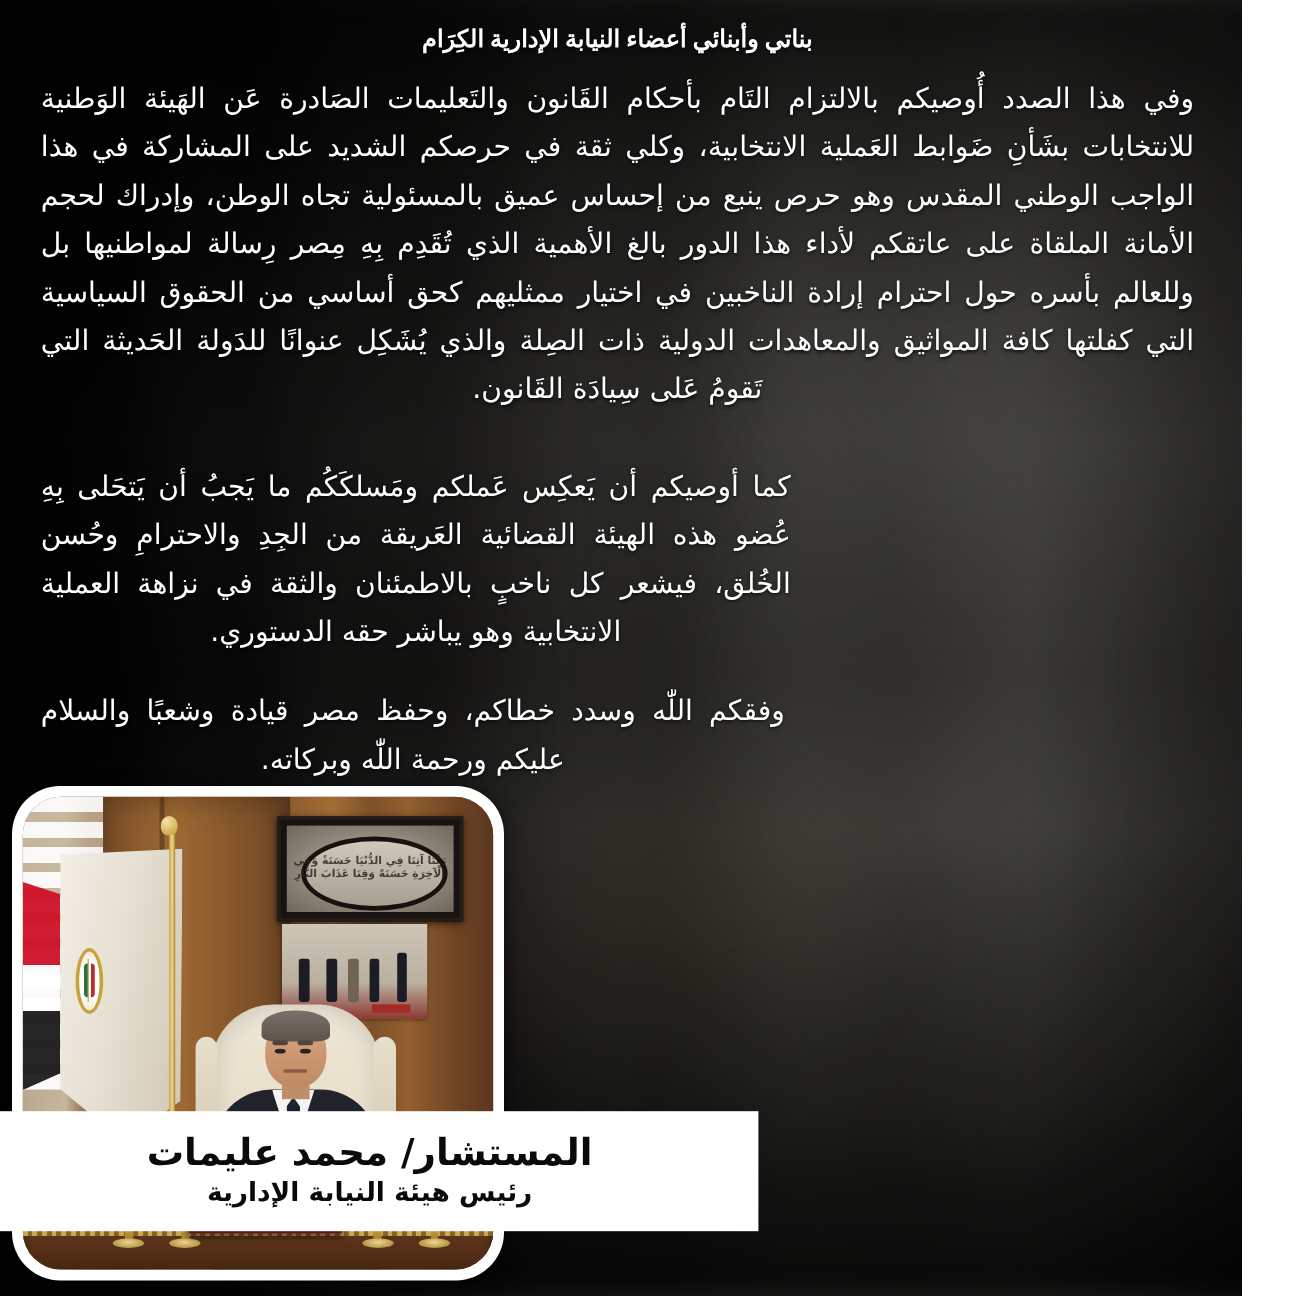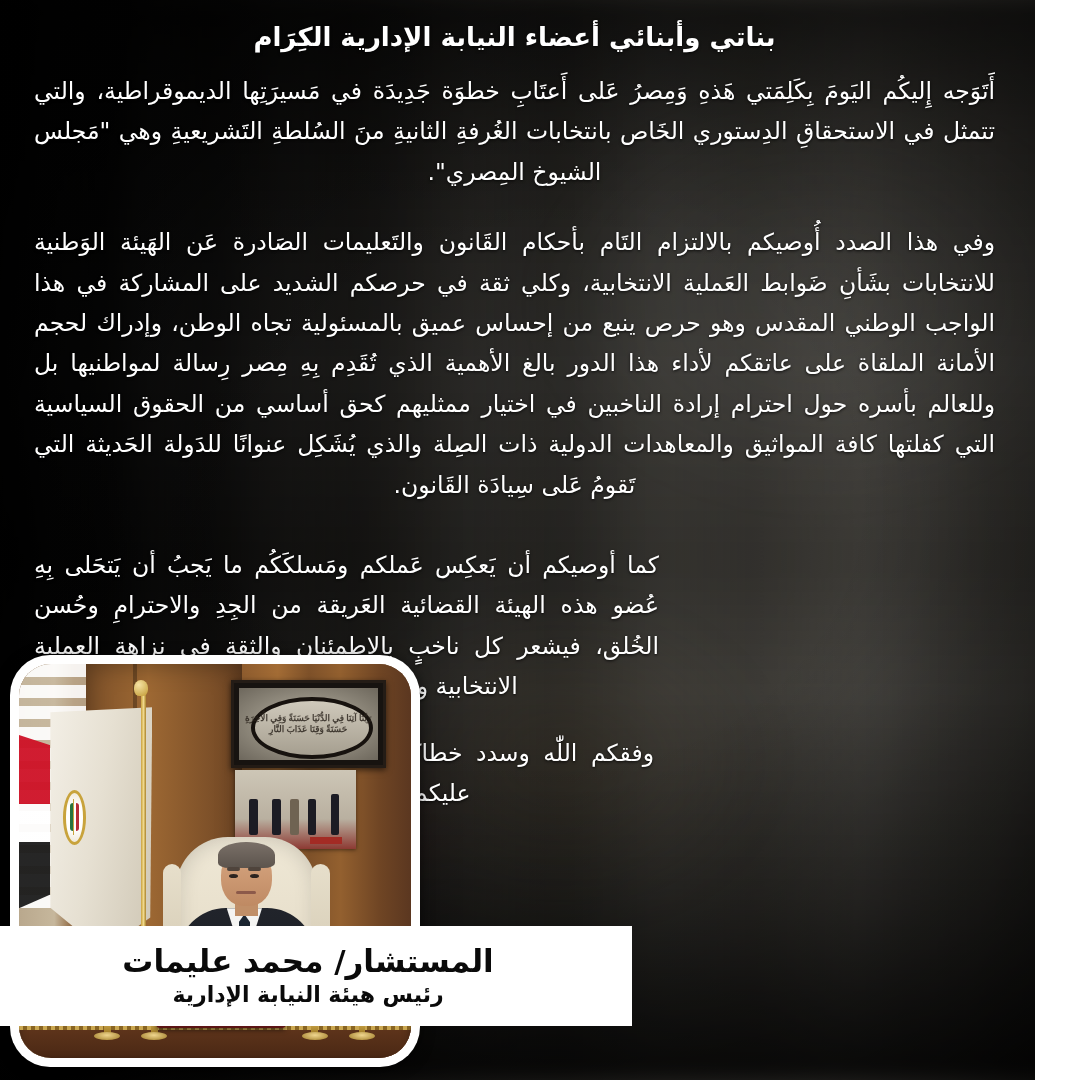--- a/index.html
+++ b/index.html
@@ -81,27 +81,28 @@
   .content{
     position:absolute;top:0;right:45px;left:0;bottom:0;
     z-index:20;
     padding:14px 40px 0 34px;
     box-sizing:border-box;
     color:#ffffff;
     direction:rtl;text-align:right;
   }
 
   .headline{
-    font-size:26px;
+    font-size:20px;
     font-weight:700;
     line-height:1.5;
     letter-spacing:0;
     margin:4px 0 14px 0;
     text-align:center;
     text-shadow:0 1px 3px rgba(0,0,0,.85);
+    font-family:Liberation Serif, serif;
   }
 
   .para{
     font-size:23.5px;
     line-height:1.72;
     font-weight:400;
     text-align:justify;
     text-align-last:center;
     margin:0 0 24px 0;
     text-shadow:0 1px 3px rgba(0,0,0,.8);
@@ -169,21 +170,20 @@
   
   .plaque{
     position:absolute;left:54%;top:4%;width:38%;height:21%;
     background:#171310;border:3px solid #241c16;
     box-shadow:0 2px 6px rgba(0,0,0,.6);
   }
   .plaque-inner{
     position:absolute;inset:5px;
     background:
       radial-gradient(ellipse at 50% 50%, #b9b3a4 0%, #8e887b 58%, #6d675c 100%);
-    font-family: Liberation Serif, serif;
   }
   .plaque-oval{
     position:absolute;left:9%;top:13%;width:82%;height:74%;
     border:4px solid #17120e;
     border-radius:50% / 50%;
     background:linear-gradient(180deg,#cfc9bb,#a69f90);
   }
   .plaque-script{
     position:absolute;inset:0;
     display:flex;align-items:center;justify-content:center;
@@ -390,21 +390,20 @@
 
   <div class="bg-layer bg-base"></div>
   <div class="bg-layer bg-bands"></div>
   <div class="bg-layer bg-horiz"></div>
   <div class="bg-layer bg-warm"></div>
   <div class="bg-layer bg-scrim"></div>
   <div class="bg-layer bg-vignette"></div>
 
   <div class="content">
     <div class="headline">بناتي وأبنائي أعضاء النيابة الإدارية الكِرَام</div>
-    <p class="para p1">أَتَوَجه إِليكُم اليَومَ بِكَلِمَتي هَذهِ وَمِصرُ عَلى أَعتَابِ خطوَة جَدِيدَة في مَسيرَتِها الديموقراطية، والتي تتمثل في الاستحقاقِ الدِستوري الخَاص بانتخابات الغُرفةِ الثانيةِ منَ السُلطةِ التَشريعيةِ وهي "مَجلس الشيوخ المِصري".</p>
     <p class="para p2">وفي هذا الصدد أُوصيكم بالالتزام التَام بأحكام القَانون والتَعليمات الصَادرة عَن الهَيئة الوَطنية للانتخابات بشَأنِ ضَوابط العَملية الانتخابية، وكلي ثقة في حرصكم الشديد على المشاركة في هذا الواجب الوطني المقدس وهو حرص ينبع من إحساس عميق بالمسئولية تجاه الوطن، وإدراك لحجم الأمانة الملقاة على عاتقكم لأداء هذا الدور بالغ الأهمية الذي تُقَدِم بِهِ مِصر رِسالة لمواطنيها بل وللعالم بأسره حول احترام إرادة الناخبين في اختيار ممثليهم كحق أساسي من الحقوق السياسية التي كفلتها كافة المواثيق والمعاهدات الدولية ذات الصِلة والذي يُشَكِل عنوانًا للدَولة الحَديثة التي تَقومُ عَلى سِيادَة القَانون.</p>
     <p class="para p3">كما أوصيكم أن يَعكِس عَملكم ومَسلكَكُم ما يَجبُ أن يَتحَلى بِهِ عُضو هذه الهيئة القضائية العَريقة من الجِدِ والاحترامِ وحُسن الخُلق، فيشعر كل ناخبٍ بالاطمئنان والثقة في نزاهة العملية الانتخابية وهو يباشر حقه الدستوري.</p>
     <p class="para p4">وفقكم اللّٰه وسدد خطاكم، وحفظ مصر قيادة وشعبًا والسلام عليكم ورحمة اللّٰه وبركاته.</p>
   </div>
 
   <div class="photo-card">
     <div class="photo">
 
       <div class="wall-wood"></div>
       <div class="window-left"></div>

